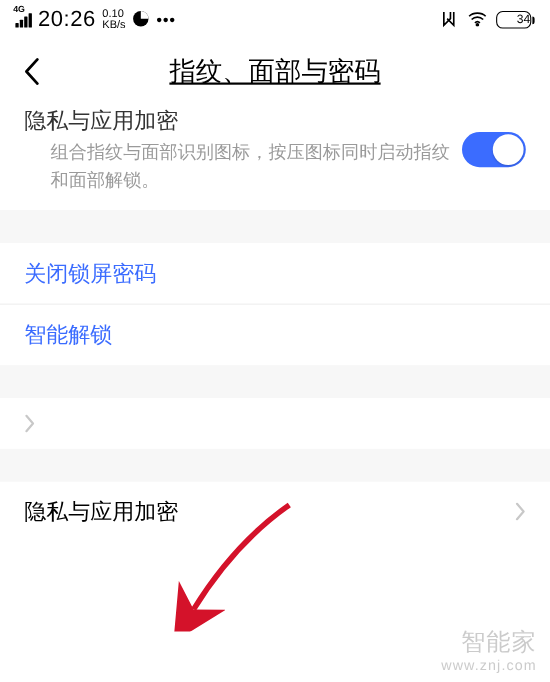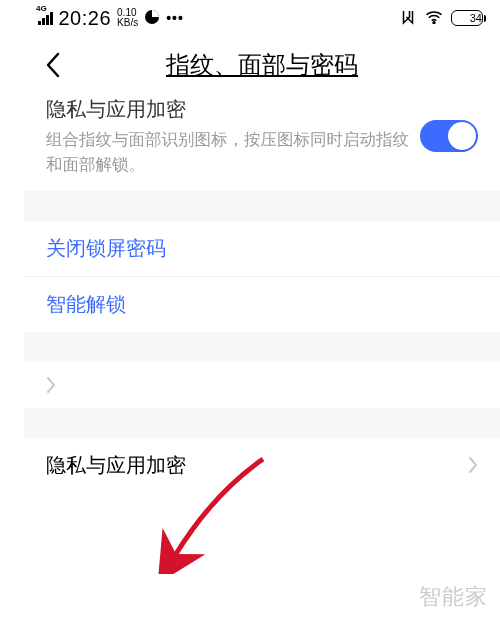--- a/index.html
+++ b/index.html
@@ -1,17 +1,17 @@
 <!DOCTYPE html>
 <html><head>
 <meta charset="utf-8">
 <style>
   * { box-sizing: border-box; margin: 0; padding: 0; }
   html, body { width: 500px; height: 620px; font-family: -apple-system, "Helvetica Neue", Arial, sans-serif; background: #f5f5f5; color: #000; overflow: hidden; }
-  .screen { width: 500px; height: 620px; background: #fff; position: relative; padding-left: 24px; }
+  .screen { width: 500px; height: 620px; background: #fff; position: relative; }
 
   
   .status-bar { height: 36px; display: flex; align-items: center; justify-content: space-between; padding: 0 14px; font-size: 14px; font-weight: 500; }
   .status-left { display: flex; align-items: center; gap: 6px; }
   .status-right { display: flex; align-items: center; gap: 8px; }
   .signal { display: flex; align-items: flex-end; gap: 1.5px; height: 14px; position: relative; }
   .signal .bar { width: 2.5px; background: #000; border-radius: 0.5px; }
   .signal .b1 { height: 4px; } .signal .b2 { height: 7px; } .signal .b3 { height: 10px; } .signal .b4 { height: 13px; }
   .signal .g { position: absolute; top: -7px; left: -2px; font-size: 8px; font-weight: 700; }
   .time { font-size: 20px; font-weight: 500; letter-spacing: 0.5px; }
@@ -31,21 +31,21 @@
   .title { flex: 1; text-align: center; font-size: 24px; font-weight: 500; }
 
   
   .section { background: #fff; }
   .gap { height: 30px; background: #f7f7f7; }
   .divider { height: 1px; background: #eee; margin: 0; }
   .row { padding: 14px 22px; display: flex; align-items: center; position: relative; }
   .row .content { flex: 1; }
   .row .label { font-size: 20px; color: #000; }
   .row .label-blue { color: #3b6cff; }
-  .row .sub { font-size: 16.5px; color: #9a9a9a; margin-top: 4px; line-height: 1.5; }
+  .row .sub { font-size: 16.5px; color: #9a9a9a; margin-top: 4px; line-height: 1.5; margin-left: 24px; }
   .chevron { color: #c8c8c8; }
   .chevron svg { width: 10px; height: 18px; display: block; }
 
   
   .toggle { width: 58px; height: 32px; border-radius: 16px; background: #3b6cff; position: relative; flex-shrink: 0; }
   .toggle .knob { position: absolute; top: 2px; right: 2px; width: 28px; height: 28px; background: #fff; border-radius: 50%; box-shadow: 0 1px 2px rgba(0,0,0,0.2); }
 
   
   .row.first { padding-top: 2px; }
   .row.first .label { font-size: 20px; color: #333; letter-spacing: 0; }
@@ -182,15 +182,16 @@
         <marker id="ah" markerWidth="10" markerHeight="10" refX="3" refY="5" orient="auto">
           <path d="M0,0 L10,5 L0,10 L3,5 Z" fill="#d4122a"></path>
         </marker>
       </defs>
       <path d="M105,5 Q55,40 18,100" stroke="#d4122a" stroke-width="5" fill="none" marker-end="url(#ah)"></path>
     </svg>
   </div>
 
   <div class="watermark">
     <div class="wm1">智能家</div>
+    <div class="wm2">www.znj.com</div>
   </div>
 
 </div>
 
 </body></html>

